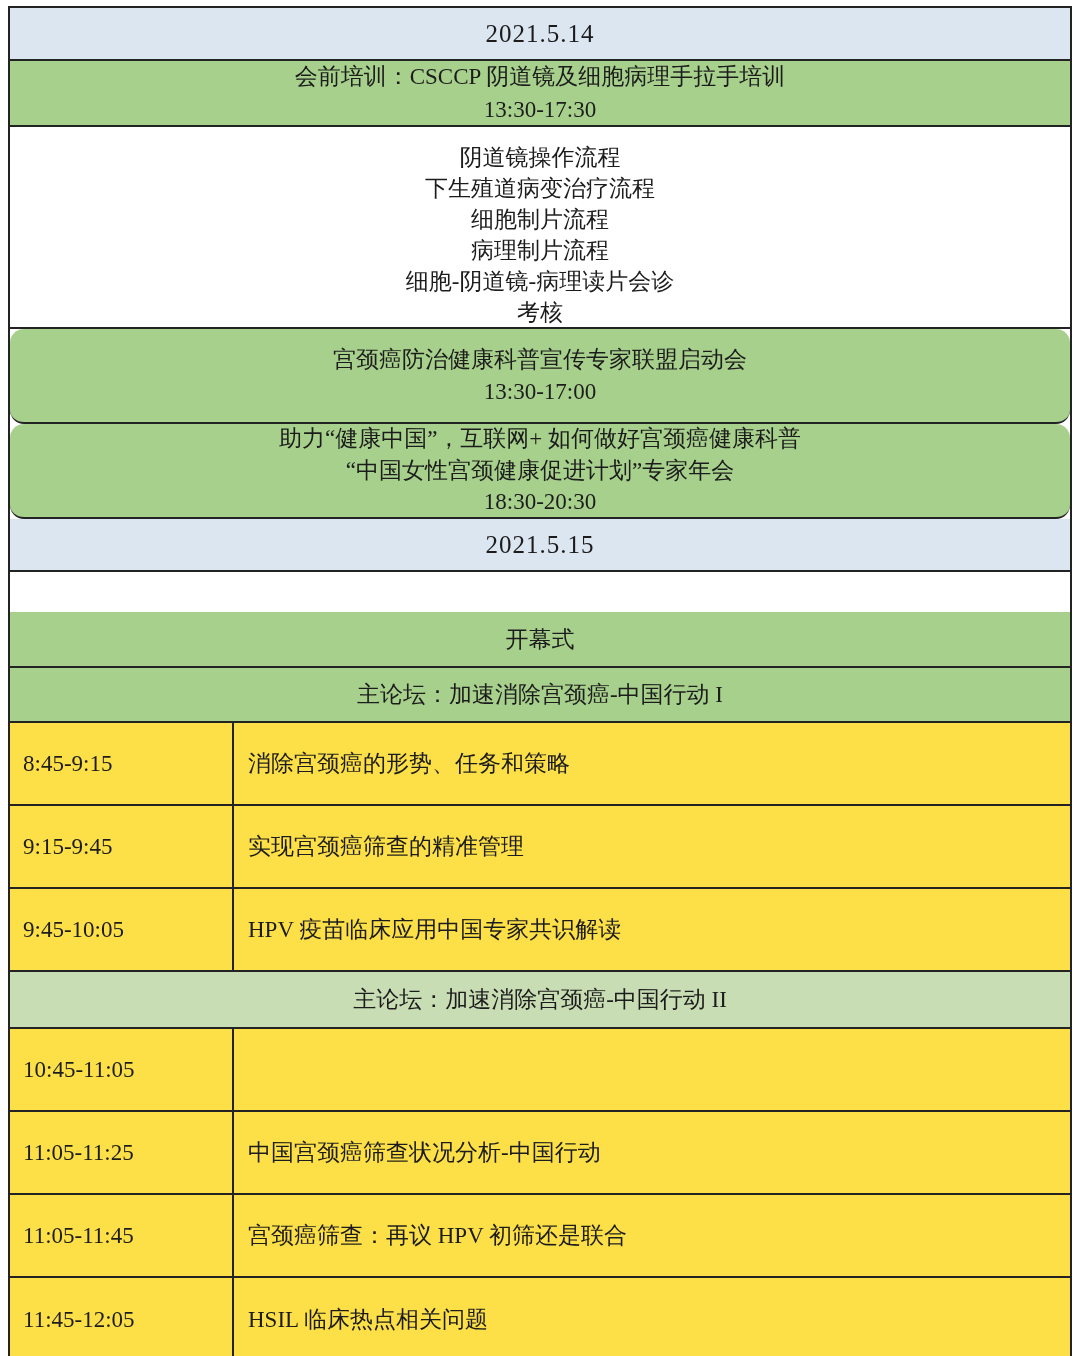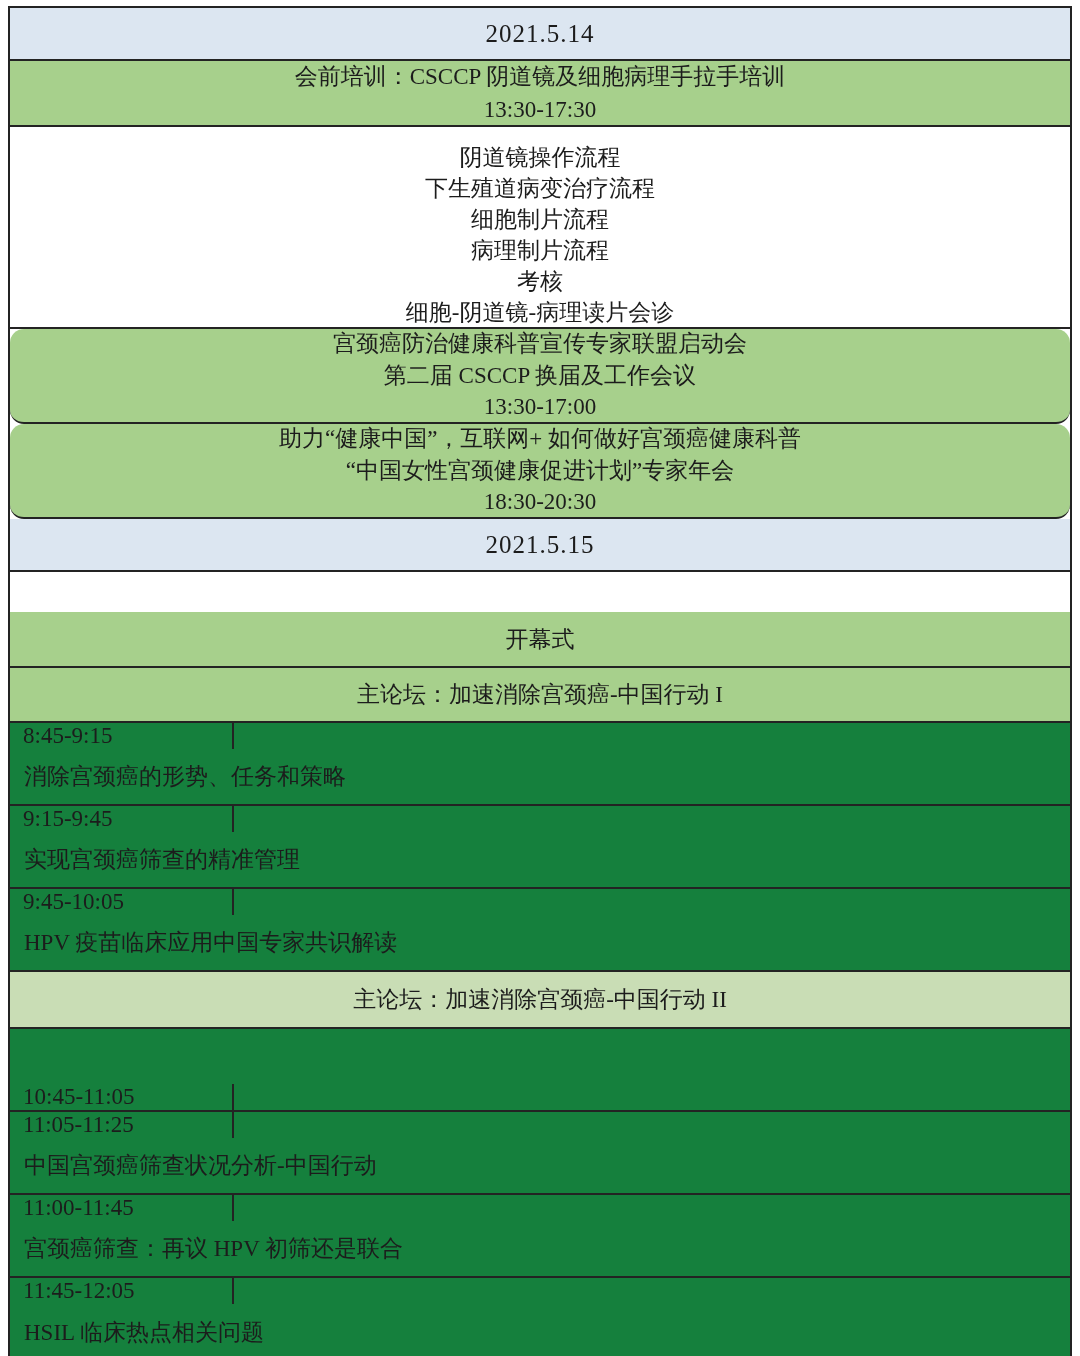--- a/index.html
+++ b/index.html
@@ -35,26 +35,26 @@
   .h-date { height: 53px; font-size: 25px; letter-spacing: 1px; }
   .h-pretrain { height: 66px; line-height: 33px; }
   .h-list { height: 186px; line-height: 31px; }
   .h-three { height: 95px; line-height: 31.5px; border-radius: 14px; }
   .h-opening { height: 56px; margin-top: 40px; }
   .h-forum1 { height: 55px; }
   .h-forum2 { height: 57px; }
 
   .session {
     height: 83px;
-    flex-direction: column;
-    justify-content: flex-end;
+    flex-direction: row;
+    justify-content: space-between;
     align-items: stretch;
     text-align: left;
     border-bottom: 2px solid #232323;
-    background: #15803d;
+    background: #fde047;
     font-size: 23px;
   }
   .session:last-child { border-bottom: none; }
   .time-cell {
     width: 224px;
     border-right: 2px solid #232323;
     display: flex;
     align-items: center;
     padding-left: 13px;
     flex-shrink: 0;
@@ -79,27 +79,26 @@
   <div class="row bg-green h-pretrain">
     <span class="line">会前培训：CSCCP 阴道镜及细胞病理手拉手培训</span>
     <span class="line">13:30-17:30</span>
   </div>
 
   <div class="row bg-white h-list">
     <span class="line">阴道镜操作流程</span>
     <span class="line">下生殖道病变治疗流程</span>
     <span class="line">细胞制片流程</span>
     <span class="line">病理制片流程</span>
+    <span class="line">细胞-阴道镜-病理读片会诊</span>
     <span class="line">考核</span>
-    <span class="line">细胞-阴道镜-病理读片会诊</span>
   </div>
 
   <div class="row bg-green h-three">
     <span class="line">宫颈癌防治健康科普宣传专家联盟启动会</span>
-    <span class="line">第二届 CSCCP 换届及工作会议</span>
     <span class="line">13:30-17:00</span>
   </div>
 
   <div class="row bg-green h-three">
     <span class="line">助力“健康中国”，互联网+ 如何做好宫颈癌健康科普</span>
     <span class="line">“中国女性宫颈健康促进计划”专家年会</span>
     <span class="line">18:30-20:30</span>
   </div>
 
   <div class="row bg-blue h-date">
@@ -151,21 +150,21 @@
   <div class="row session">
     <div class="time-cell">
       <span>11:05-11:25</span>
     </div>
     <div class="topic-cell">
       <span>中国宫颈癌筛查状况分析-中国行动</span>
     </div>
   </div>
   <div class="row session">
     <div class="time-cell">
-      <span>11:00-11:45</span>
+      <span>11:05-11:45</span>
     </div>
     <div class="topic-cell">
       <span>宫颈癌筛查：再议 HPV 初筛还是联合</span>
     </div>
   </div>
   <div class="row session">
     <div class="time-cell">
       <span>11:45-12:05</span>
     </div>
     <div class="topic-cell">

